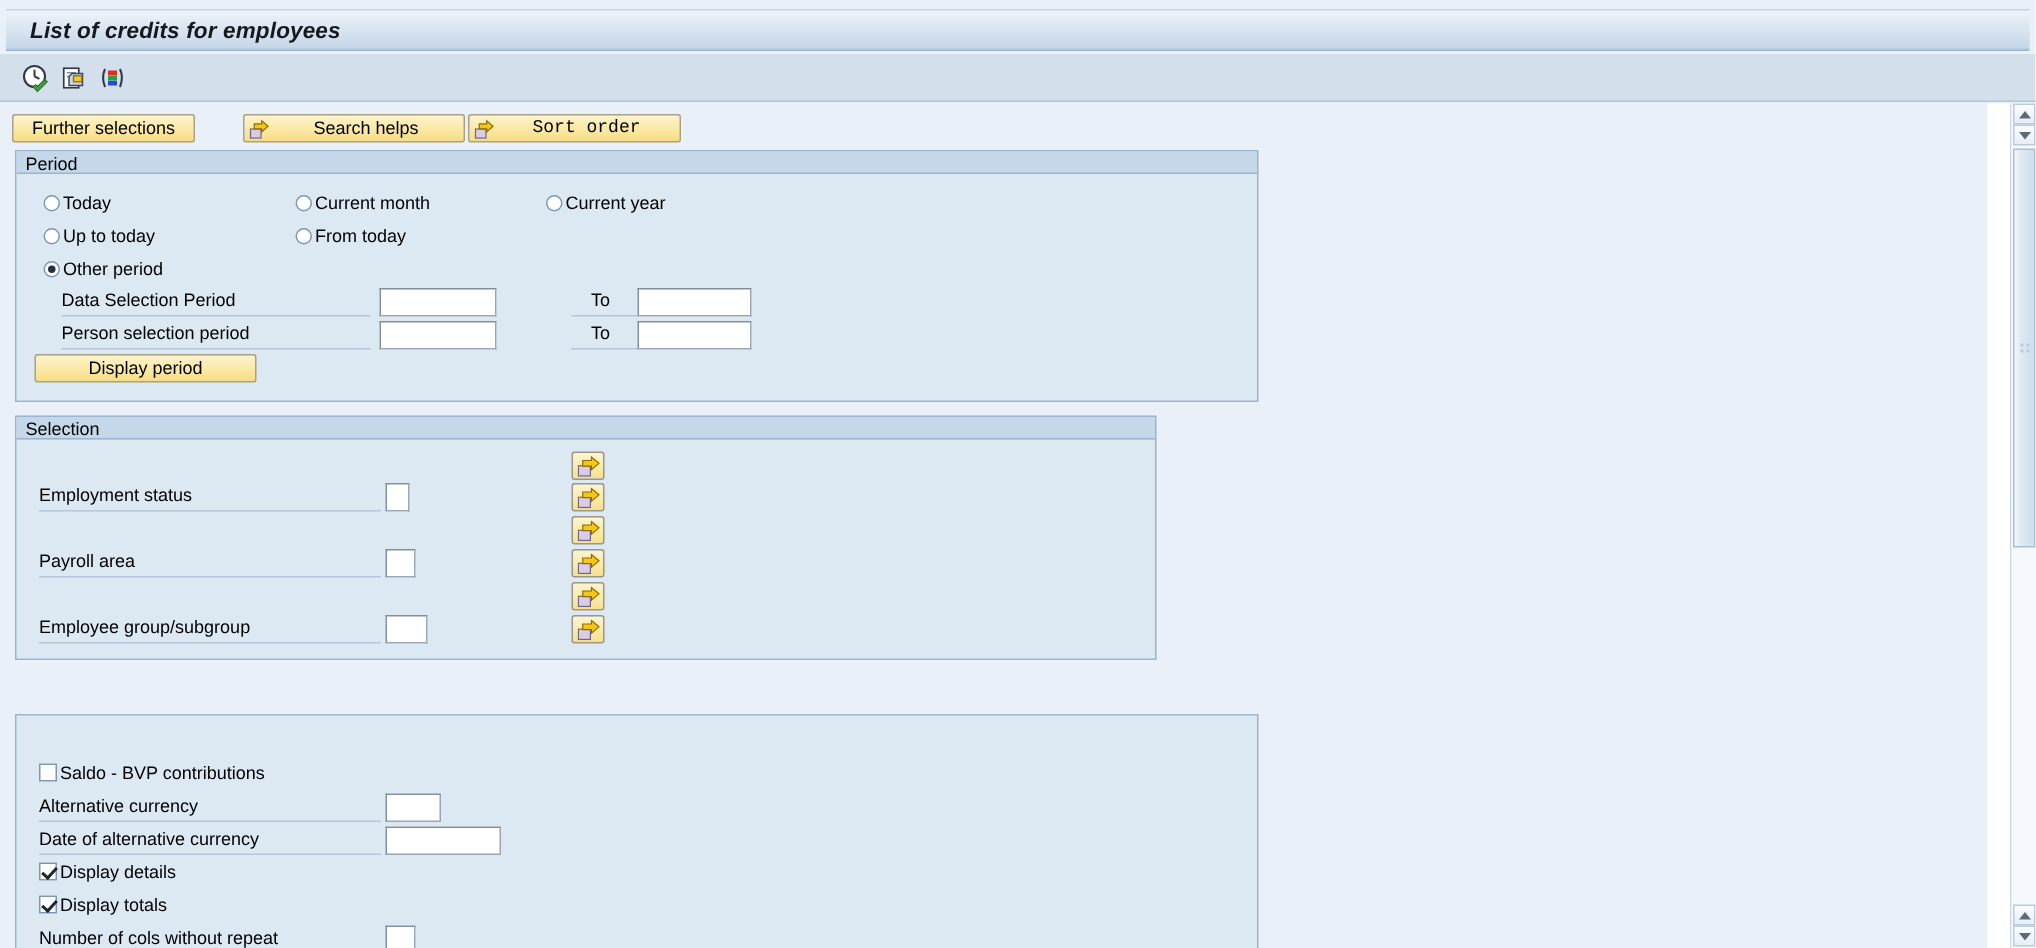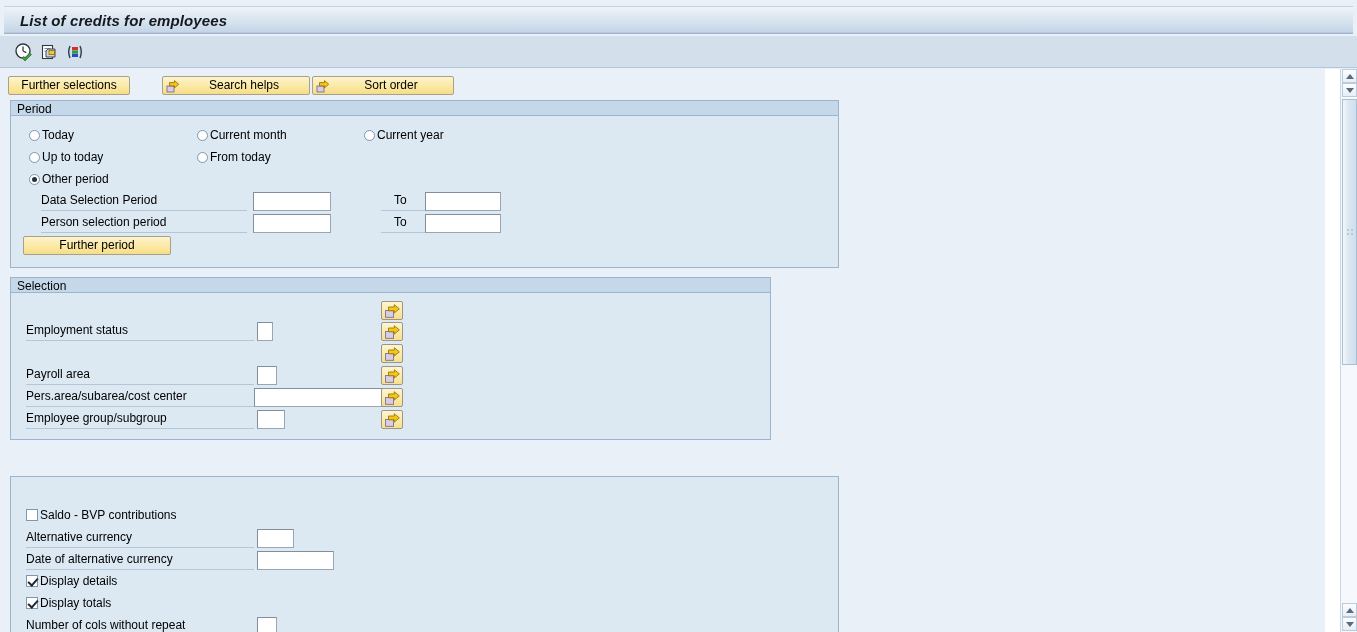--- a/index.html
+++ b/index.html
@@ -348,21 +348,21 @@
       <div class="sapbtn with-icon" style="left:154px; width:148px;">
         <span class="bicon">
           <svg width="14" height="14" viewBox="0 0 14 14">
             <rect x="1" y="7" width="7" height="6" fill="#d8cce6" stroke="#6f6686" stroke-width=".8"></rect>
             <path d="M4 2 h5 v-2 l4.2 3.6 L9 7.3 v-2 H4 z" transform="translate(-0.5,1.6)" fill="#f5c518" stroke="#8a6f00" stroke-width=".8"></path>
           </svg>
         </span>
         <span class="blabel">Search helps</span>
       </div>
 
-      <div class="sapbtn with-icon" style="left:304px; width:142px;">
+      <div class="sapbtn with-icon" style="left:304px; width:142px;font-family:Liberation Mono, monospace;">
         <span class="bicon">
           <svg width="14" height="14" viewBox="0 0 14 14">
             <rect x="1" y="7" width="7" height="6" fill="#d8cce6" stroke="#6f6686" stroke-width=".8"></rect>
             <path d="M4 2 h5 v-2 l4.2 3.6 L9 7.3 v-2 H4 z" transform="translate(-0.5,1.6)" fill="#f5c518" stroke="#8a6f00" stroke-width=".8"></path>
           </svg>
         </span>
         <span class="blabel">Sort order</span>
       </div>
     </div>
 
@@ -404,21 +404,21 @@
       <div class="frow" style="left:30px; top:113px; width:280px;">
         <div class="flabel">Person selection period</div>
         <div class="fline" style="width:206px;"></div>
         <input class="finput" style="left: 212px; width: 78px;" type="text" value="">
       </div>
       <div class="ftext" style="left:383px; top:114px;">To</div>
       <div class="fline" style="left:370px; top:131px; width:45px;"></div>
       <input class="finput" style="left: 414px; top: 113px; width: 76px;" type="text" value="">
 
       <div class="sapbtn" style="left:12px; top:135px; width:148px;">
-        <span class="blabel">Further period</span>
+        <span class="blabel">Display period</span>
       </div>
     </div>
 
     <div class="group" style="left:10px; top:208px; width:761px; height:163px;">
       <div class="ghead">
         <div class="gtitle">Selection</div>
       </div>
 
       <div class="msbtn" style="left:370px; top:23px;">
         <svg width="16" height="14" viewBox="0 0 16 14">
@@ -451,25 +451,20 @@
         <div class="fline" style="width:228px;"></div>
         <input class="finput" style="left: 231px; width: 20px;" type="text" value="">
       </div>
       <div class="msbtn" style="left:370px; top:88px;">
         <svg width="16" height="14" viewBox="0 0 16 14">
           <rect x="0.6" y="6.5" width="8" height="6.8" fill="#d8cce6" stroke="#6f6686" stroke-width=".8"></rect>
           <path d="M3.5 3 h5.8 v-2.3 l5 4.2 -5 4.2 v-2.3 H3.5 z" fill="#f5c518" stroke="#8a6f00" stroke-width=".8"></path>
         </svg>
       </div>
 
-      <div class="frow" style="left:15px; top:110px; width:290px;">
-        <div class="flabel">Pers.area/subarea/cost center</div>
-        <div class="fline" style="width:228px;"></div>
-        <input class="finput" style="left: 228px; width: 143px;" type="text" value="">
-      </div>
       <div class="msbtn" style="left:370px; top:110px;">
         <svg width="16" height="14" viewBox="0 0 16 14">
           <rect x="0.6" y="6.5" width="8" height="6.8" fill="#d8cce6" stroke="#6f6686" stroke-width=".8"></rect>
           <path d="M3.5 3 h5.8 v-2.3 l5 4.2 -5 4.2 v-2.3 H3.5 z" fill="#f5c518" stroke="#8a6f00" stroke-width=".8"></path>
         </svg>
       </div>
 
       <div class="frow" style="left:15px; top:132px; width:290px;">
         <div class="flabel">Employee group/subgroup</div>
         <div class="fline" style="width:228px;"></div>

